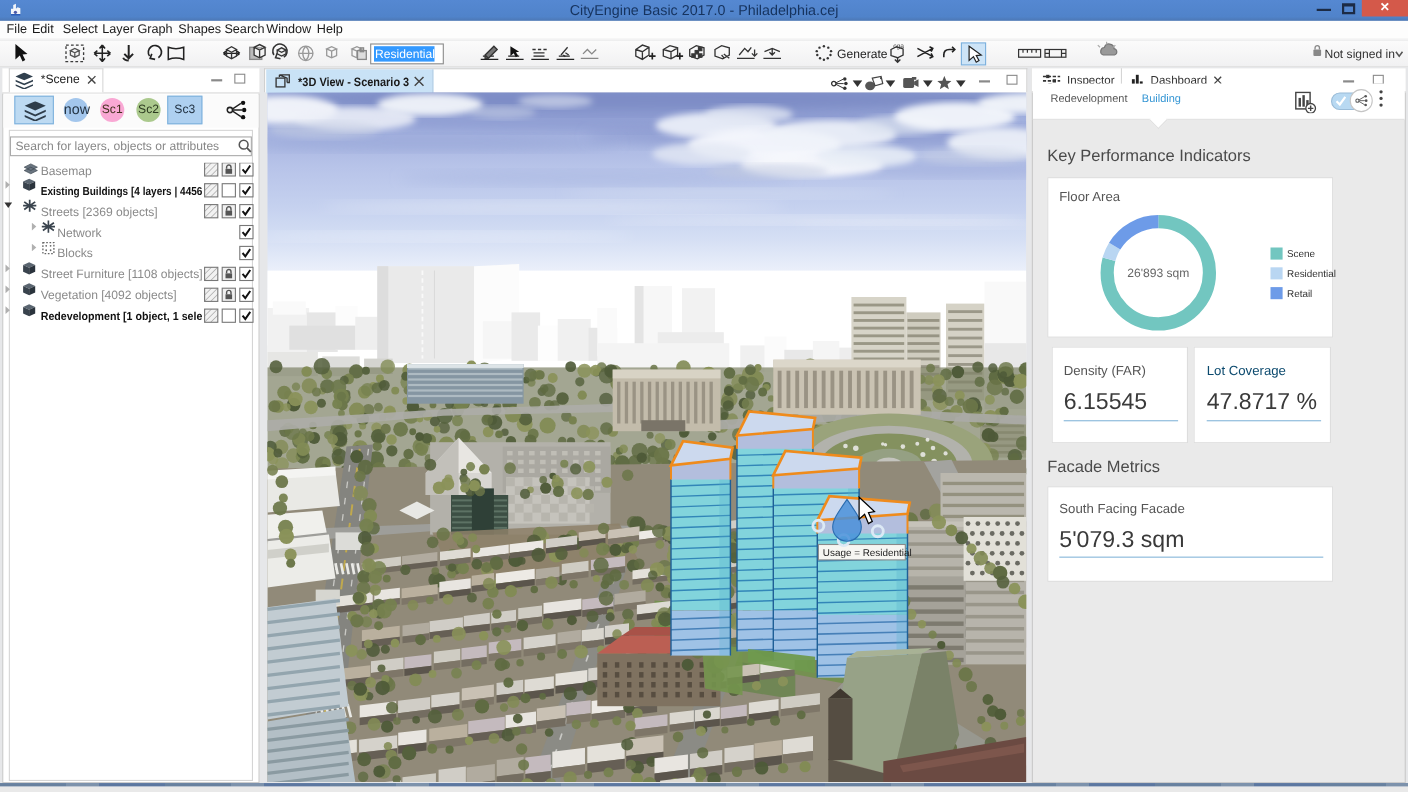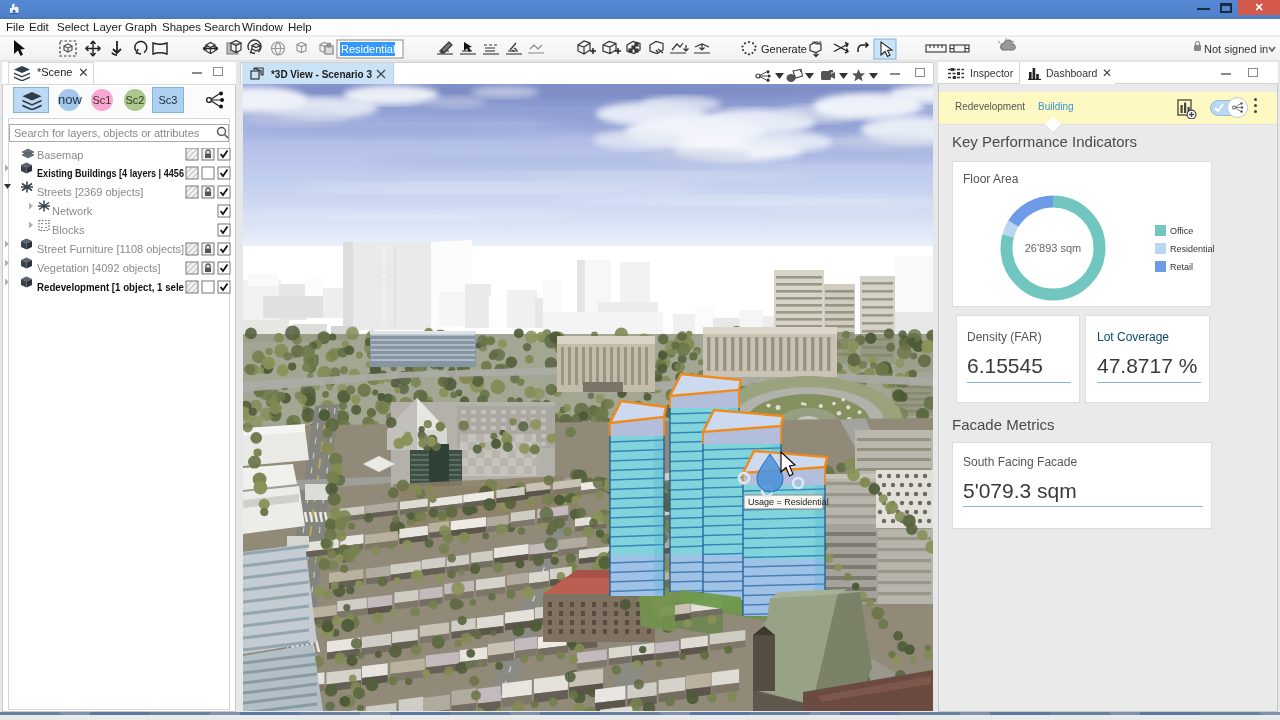--- a/index.html
+++ b/index.html
@@ -32,30 +32,31 @@
 #lp-scen { left:3px; top:86px; width:232px; height:30px; background:#fbfbfb; }
 #lp-search { left:9px; top:124px; width:220px; height:18px; border:1px solid #aaa; background:#fff; font-size:11px; color:#888; padding:2px 4px; }
 
 
 #cpanel { left:240px; top:62px; width:694px; height:650px; background:#e6e7e9; }
 #c-tabbar { left:240px; top:62px; width:694px; height:22px; background:#fff; border:1px solid #d0d0d0; border-bottom:none; }
 
 
 #rpanel { left:938px; top:62px; width:340px; height:650px; background:#eaeaea; border:1px solid #c8c8c8; }
 #r-tabbar { left:938px; top:62px; width:340px; height:22px; background:#fff; }
-#r-subbar { left:939px; top:92px; width:338px; height:33px; background:#fef9c3; border-bottom:1px solid #e0e0e0; }
+#r-subbar { left:939px; top:76px; width:338px; height:33px; background:#ffffff; border-bottom:1px solid #e0e0e0; }
 .card { position:absolute; background:#fff; border:1px solid #ddd; }
 
 
 #bbar1 { left:0; top:712px; width:1280px; height:3px; background:#5f7fae; }
 #bbar2 { left:0; top:715px; width:1280px; height:5px; background:#e9e9e9; }
 </style>
 </head>
 <body>
 <div class="abs" id="titlebar">
+  <div class="abs ttext">CityEngine Basic 2017.0 - Philadelphia.cej</div>
   <svg class="abs" id="tb-logo" viewBox="0 0 13 13">
       <path d="M2 11 L2 6 L4 6 L4 2.5 L6.5 1.5 L6.5 6 L8 4.5 L10.5 5.5 L10.5 11 Z" fill="#f2f5fa"></path>
       <path d="M2 11.5 h8.5" stroke="#2a5cb8" stroke-width="1.4"></path>
       <circle cx="6" cy="9.2" r="1.5" fill="#4a5aa8"></circle>
     </svg>
   <div class="abs" id="tb-min"></div>
   <div class="abs" id="tb-max"></div>
   <div class="abs" id="tb-close">✕</div>
 </div>
 <div class="abs" id="menubar">
@@ -2249,21 +2250,21 @@
   <div class="abs" style="left:10px;top:10px;font-size:12px;color:#555">Floor Area</div>
   <svg class="abs" style="left:47px;top:33px" width="106" height="106" viewBox="0 0 106 106">
     <g transform="translate(53,53)">
       <circle r="46.5" fill="none" stroke="#72c6c0" stroke-width="12" transform="rotate(-90)" stroke-dasharray="231.2 61.1" stroke-dashoffset="0"></circle>
       <circle r="46.5" fill="none" stroke="#b9d6f2" stroke-width="12" transform="rotate(-90)" stroke-dasharray="13.1 279.1" stroke-dashoffset="-231.2"></circle>
       <circle r="46.5" fill="none" stroke="#6d9be8" stroke-width="12" transform="rotate(-90)" stroke-dasharray="48 244.2" stroke-dashoffset="-244.3"></circle>
     </g>
     <text x="53" y="57" font-size="11" fill="#666" text-anchor="middle">26'893 sqm</text>
   </svg>
   <div class="abs" style="left:202px;top:63px;width:11px;height:11px;background:#72c6c0"></div>
-  <div class="abs" style="left:217px;top:64px;font-size:9px;color:#333">Office</div>
+  <div class="abs" style="left:217px;top:64px;font-size:9px;color:#333">Scene</div>
   <div class="abs" style="left:202px;top:81px;width:11px;height:11px;background:#b9d6f2"></div>
   <div class="abs" style="left:217px;top:82px;font-size:9px;color:#333">Residential</div>
   <div class="abs" style="left:202px;top:99px;width:11px;height:11px;background:#6d9be8"></div>
   <div class="abs" style="left:217px;top:100px;font-size:9px;color:#333">Retail</div>
 </div>
 <div class="card" style="left:956px;top:315px;width:124px;height:88px">
   <div class="abs" style="left:10px;top:14px;font-size:12px;color:#555">Density (FAR)</div>
   <div class="abs" style="left:10px;top:38px;font-size:21px;color:#3a3a3a">6.15545</div>
   <div class="abs" style="left:10px;top:66px;width:104px;height:1px;background:#85b6d9"></div>
 </div>

